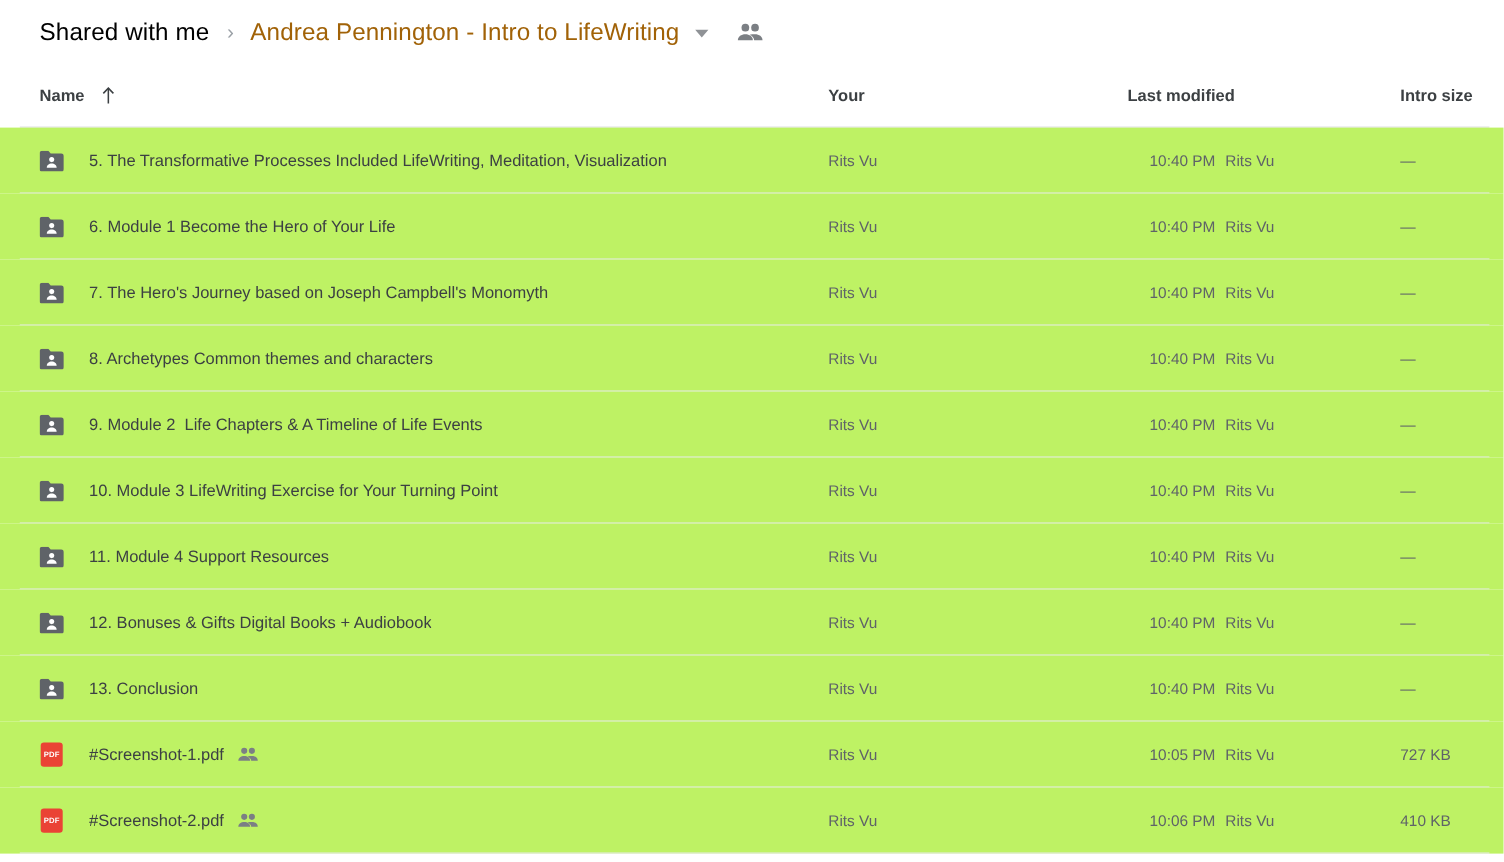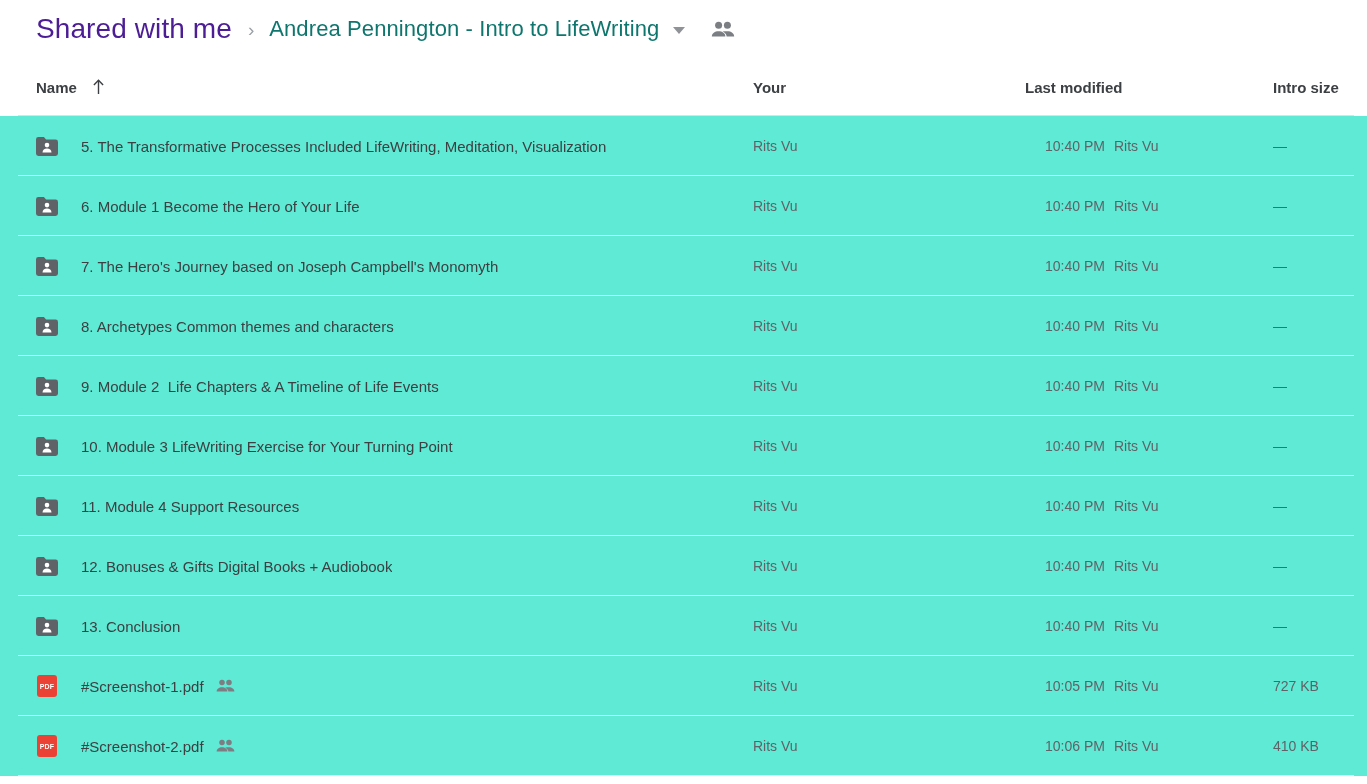--- a/index.html
+++ b/index.html
@@ -24,36 +24,36 @@
 
   
   .breadcrumb-bar {
     height: 58px;
     display: flex;
     align-items: center;
     padding-left: 36px;
     background: #ffffff;
   }
   .crumb-root {
-    font-size: 28px;
-    color: #4c1d95;
+    font-size: 22px;
+    color: #000000;
     letter-spacing: 0.1px;
     cursor: pointer;
     white-space: nowrap;
   }
   .crumb-sep {
     margin: 0 15px 0 16px;
     color: #9aa0a6;
     font-size: 19px;
     line-height: 1;
     display: inline-block;
   }
   .crumb-current {
     font-size: 22px;
-    color: #0f766e;
+    color: #a16207;
     letter-spacing: 0.1px;
     white-space: nowrap;
   }
   .crumb-caret {
     width: 0; height: 0;
     border-left: 6px solid transparent;
     border-right: 6px solid transparent;
     border-top: 7px solid #8f9296;
     margin-left: 14px;
     margin-top: 3px;
@@ -104,21 +104,21 @@
     left: 18px; right: 13px; top: 8px;
     height: 1px;
     background: #e8eaed;
   }
   .file-row {
     position: relative;
     height: 60px;
     display: flex;
     align-items: center;
     cursor: pointer;
-    background: #5eead4;
+    background: #bef264;
   }
   .file-row::after {
     content: "";
     position: absolute;
     left: 18px; right: 13px; bottom: 0;
     height: 1px;
     background: #e8eaed;
   }
   .cell-name {
     position: absolute;

